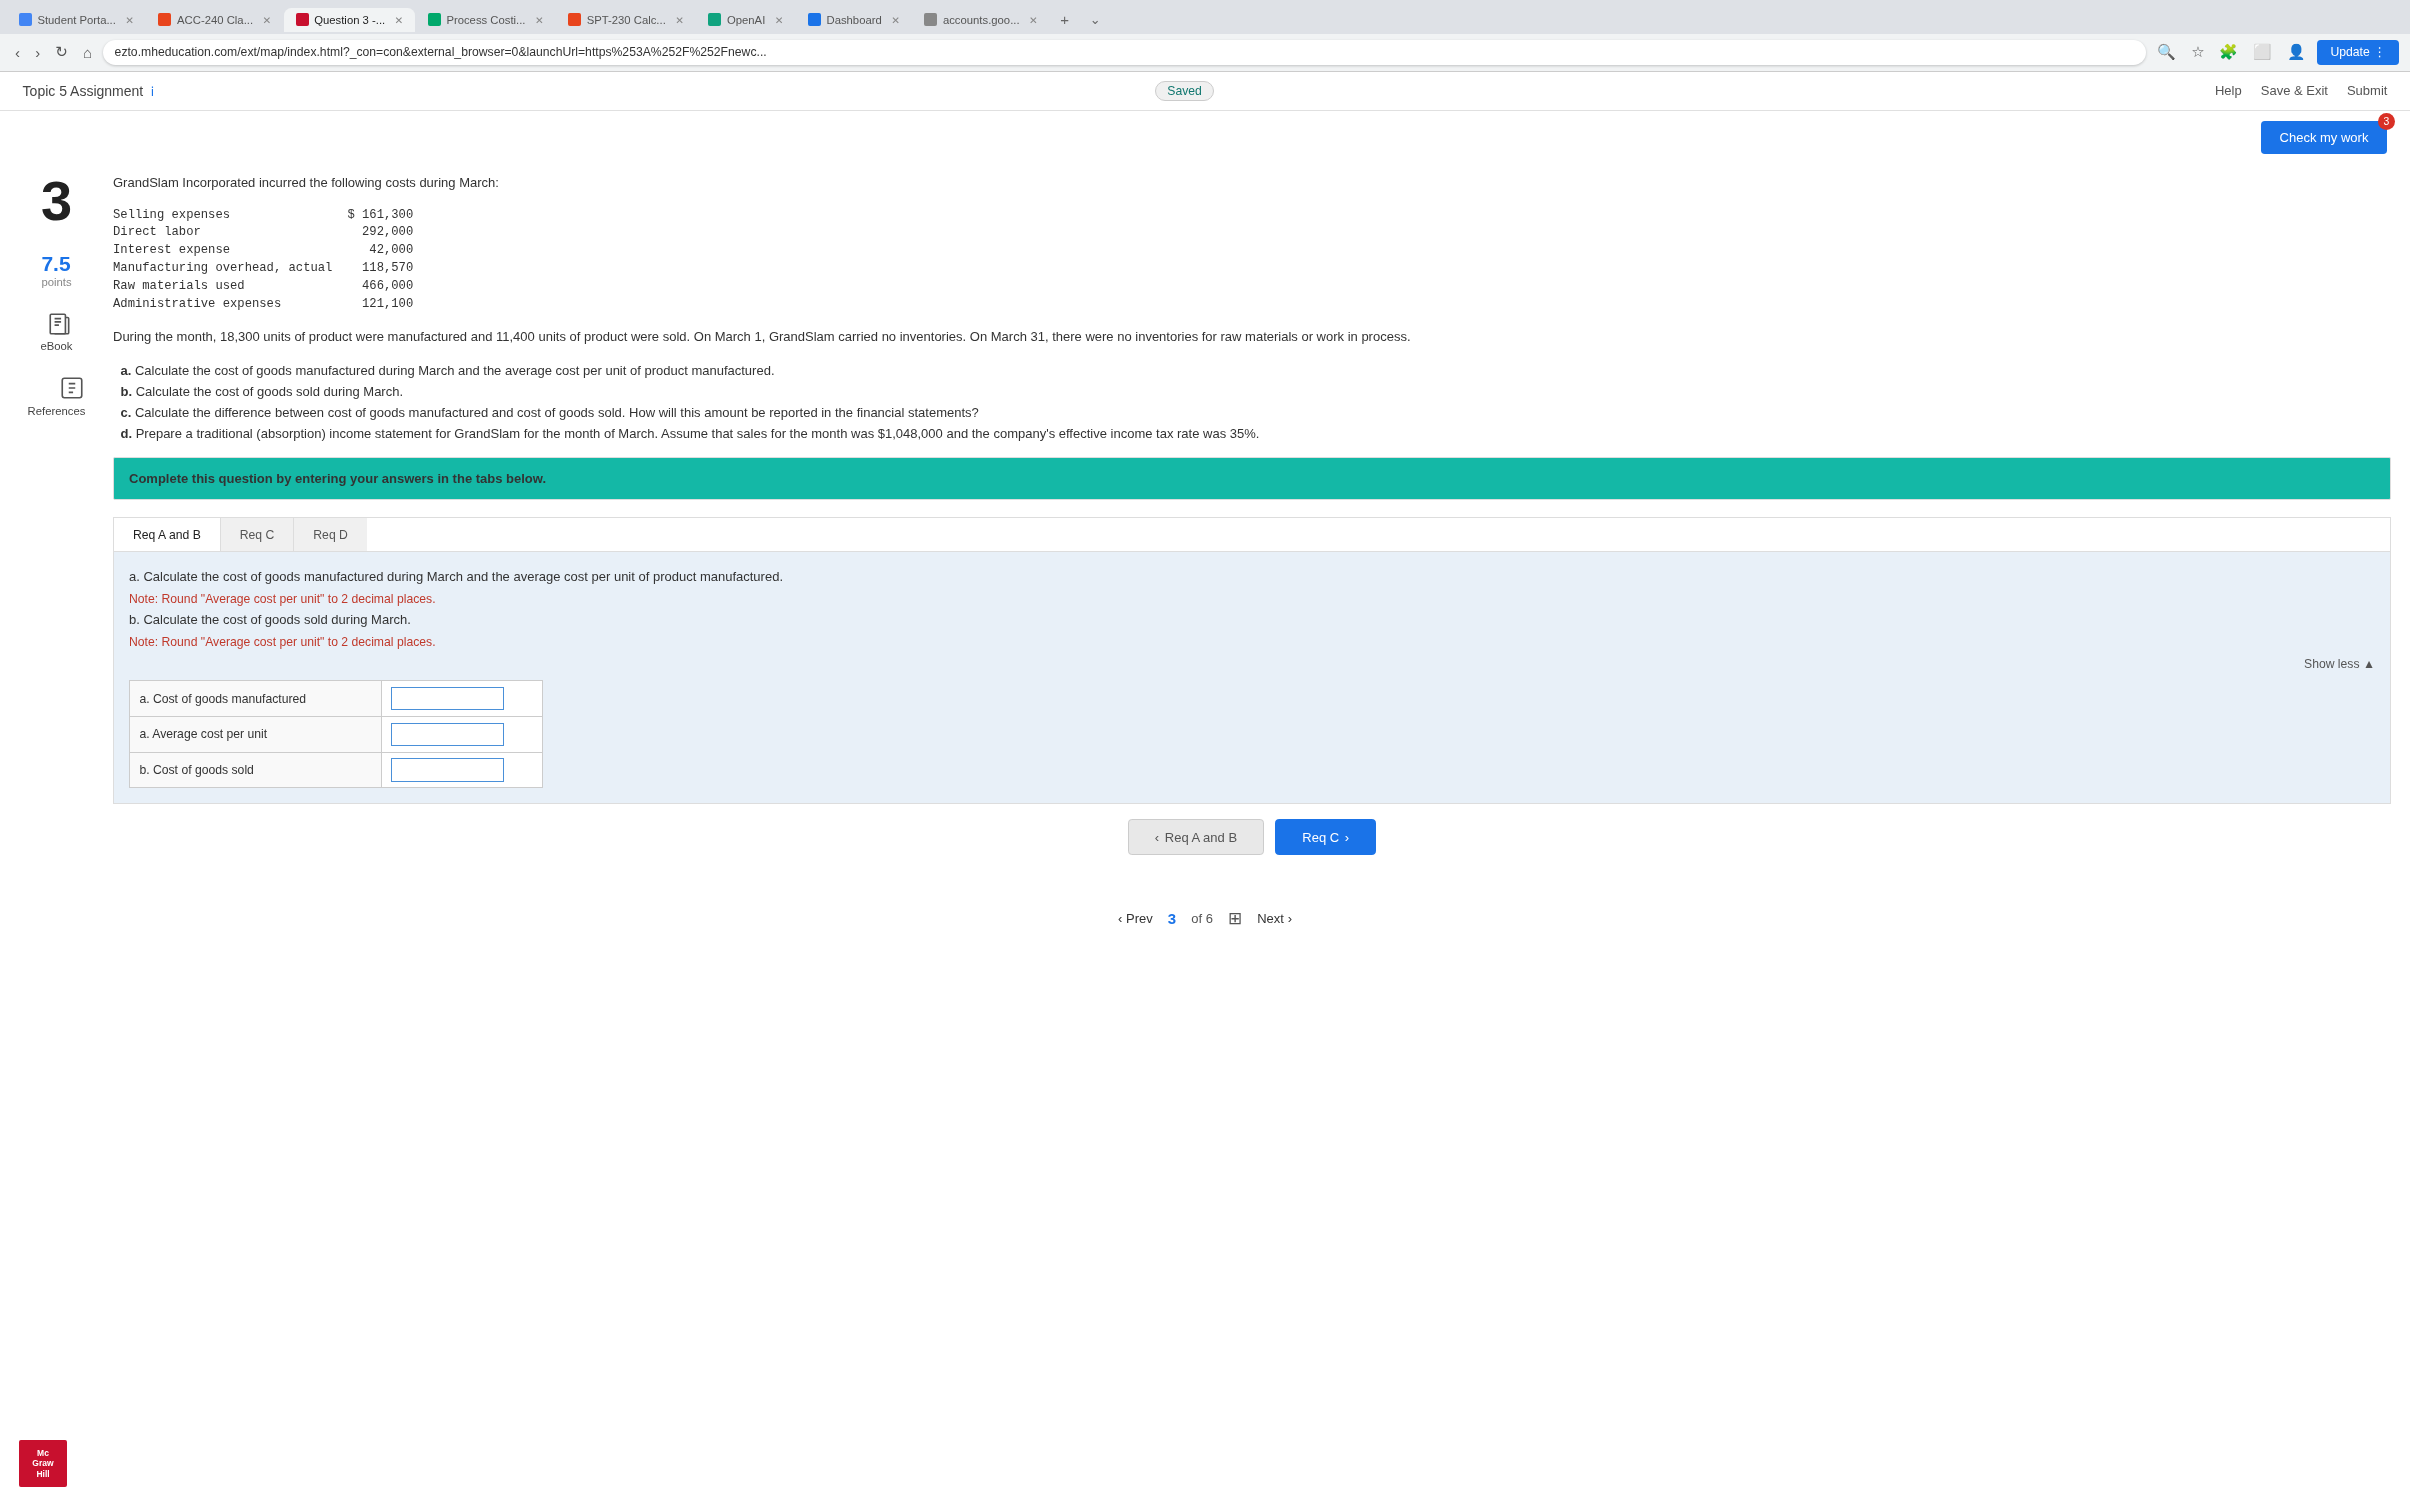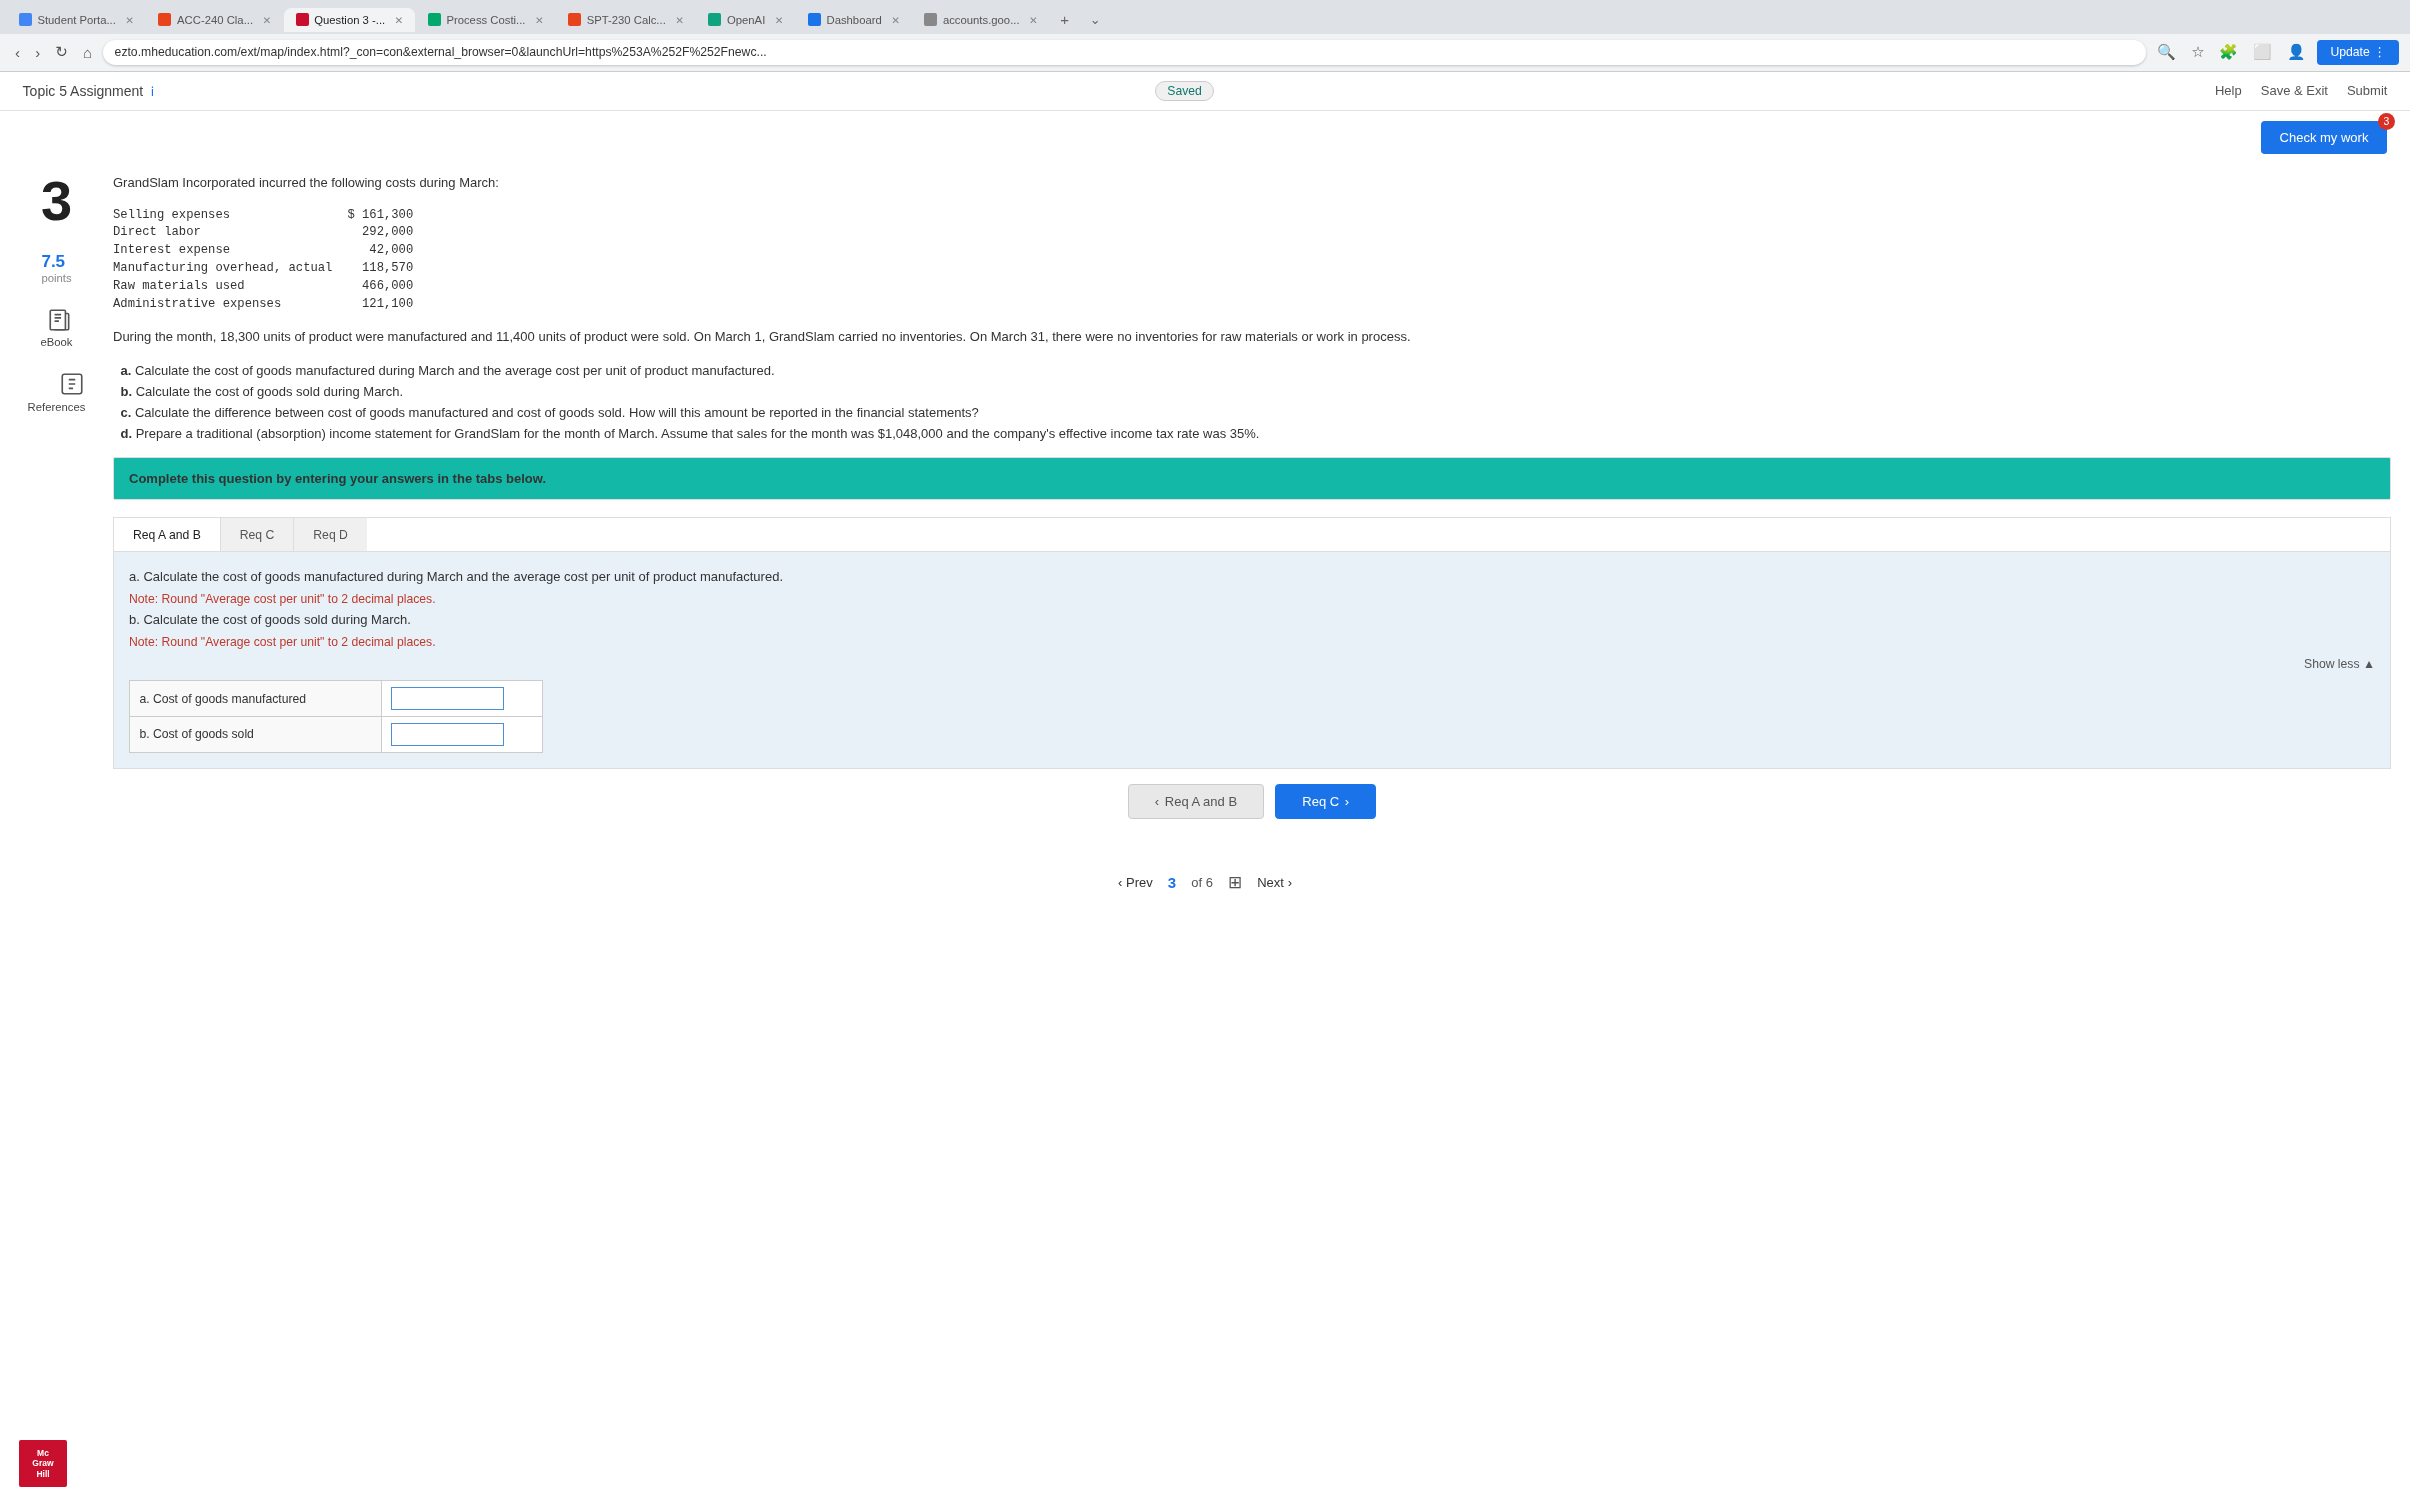--- a/index.html
+++ b/index.html
@@ -31,21 +31,21 @@
     .header-link { color: #555; font-size: 13px; cursor: pointer; text-decoration: none; }
 
     
     .check-work-btn { background: #1a73e8; color: #fff; border: none; padding: 9.4px 19px; border-radius: 3.8px; cursor: pointer; font-size: 13px; position: relative; }
     .check-badge { position: absolute; top: -7.5px; right: -7.5px; background: #d93025; color: #fff; border-radius: 50%; width: 17px; height: 17px; font-size: 10.4px; display: flex; align-items: center; justify-content: center; }
 
     
     .main-content { display: flex; padding: 19px; gap: 0; }
     .sidebar { width: 75px; flex-shrink: 0; display: flex; flex-direction: column; align-items: center; gap: 3.8px; }
     .question-num { font-size: 56px; font-weight: bold; color: #222; line-height: 1; }
-    .points-val { font-size: 17px; color: #1a73e8; font-weight: bold; margin-top: 7.5px; }
+    .points-val { font-size: 21px; color: #1a73e8; font-weight: bold; margin-top: 7.5px; }
     .points-label { font-size: 11.3px; color: #888; }
     .sidebar-icon { display: flex; flex-direction: column; align-items: flex-end; gap: 3.8px; margin-top: 19px; cursor: pointer; color: #444; font-size: 11.3px; }
     .sidebar-icon svg { width: 26px; height: 26px; }
 
     
     .question-content { flex: 1; padding-left: 19px; }
     .question-intro { font-size: 13px; color: #333; margin-bottom: 13px; line-height: 1.5; }
     .costs-table { font-family: 'Courier New', monospace; font-size: 12.2px; border-collapse: collapse; margin-bottom: 15px; }
     .costs-table td { padding: 1.9px 15px 1.9px 0; }
     .costs-table td:last-child { text-align: right; }
@@ -273,20 +273,24 @@
           <span>Show less ▲</span>
         </div>
 
         <table class="answer-table">
           <tbody id="answer-tbody">
               <tr>
     <td>a. Cost of goods manufactured</td>
     <td><input class="answer-input" type="text" value="" style=""></td>
   </tr>
               <tr>
+    <td>a. Average cost per unit</td>
+    <td><input class="answer-input" type="text" value="" style=""></td>
+  </tr>
+              <tr>
     <td>b. Cost of goods sold</td>
     <td><input class="answer-input" type="text" value="" style=""></td>
   </tr>
             </tbody>
         </table>
       </div>
     </div>
 
     <div class="nav-bottom">
       <div class="req-nav">

